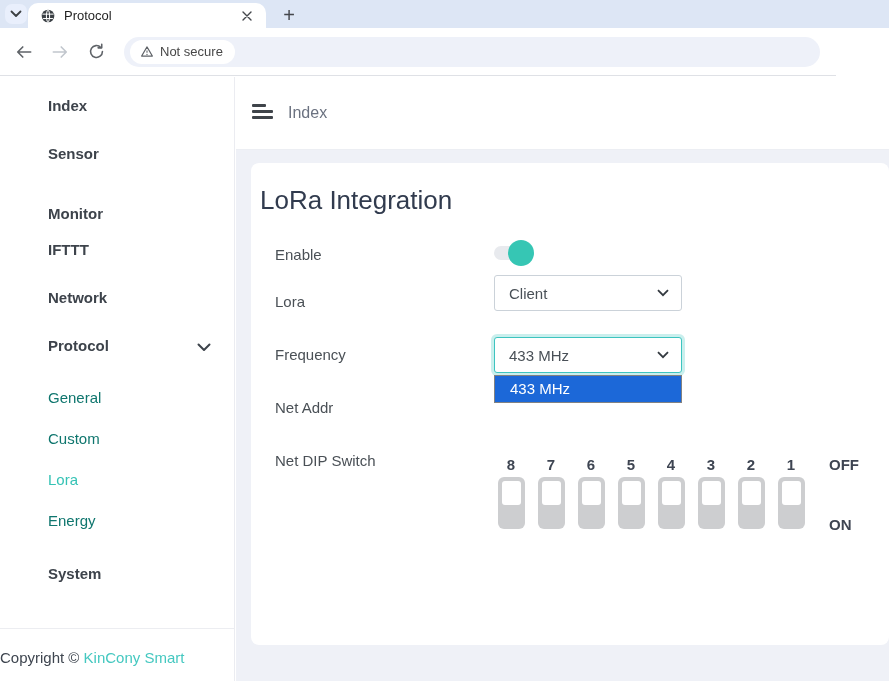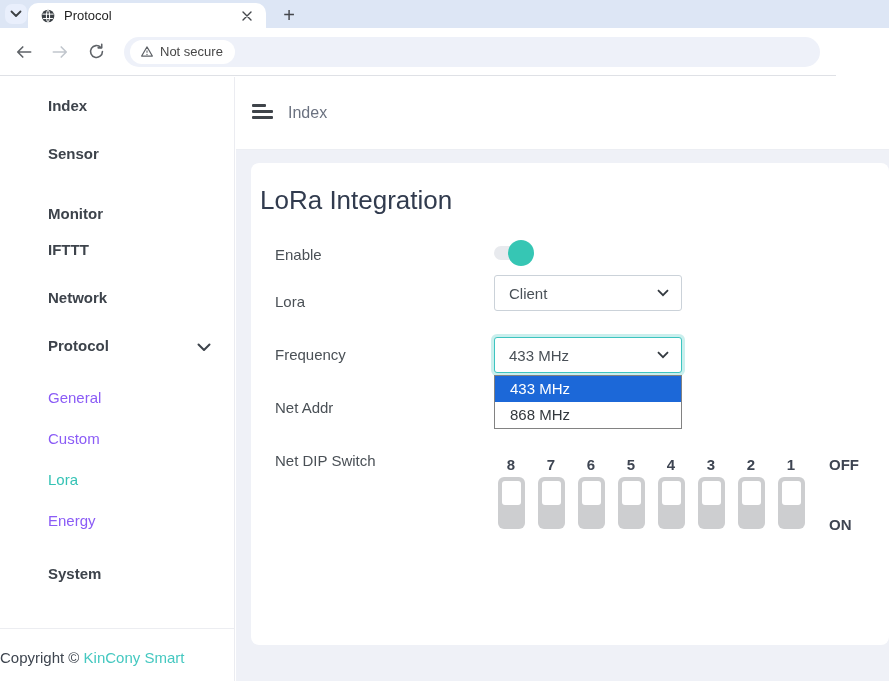--- a/index.html
+++ b/index.html
@@ -28,21 +28,21 @@
     padding:0 12px 0 10px; margin-left:2px; }
   .security-chip span { font-size:13px; color:#474747; margin-left:6px; }
   .url-text { font-size:14px; color:#202124; margin-left:10px; }
 
   
   .app { position:absolute; left:0; top:77px; width:889px; height:604px; }
   .sidebar { position:absolute; left:0; top:0; width:235px; height:604px; background:#fff;
     border-right:1px solid #ebecf1; }
   .side-item { position:absolute; left:48px; height:18px; line-height:18px; font-size:15px;
     color:#3d434b; font-weight:700; cursor:pointer; white-space:nowrap; }
-  .side-item.sub { font-weight:400; color:#8b5cf6; }
+  .side-item.sub { font-weight:400; color:#0f766e; }
   .side-item.active { color:#35c3b5; }
   .side-chevron { position:absolute; left:197px; width:16px; height:16px; cursor:pointer; }
   .side-divider { position:absolute; left:0; top:551px; width:235px; height:1px; background:#ecedf1; }
   .copyright { position:absolute; left:0; top:572px; font-size:15px; color:#3f4650; white-space:nowrap; }
   .copyright .brand { color:#45c8c0; }
 
   .main-header { position:absolute; left:236px; top:0; width:653px; height:73px; background:#fff;
     border-bottom:1px solid #eceef3; }
   .hamburger { position:absolute; left:16px; top:27px; width:22px; height:18px; cursor:pointer; }
   .hamburger i { display:block; background:#3f444a; height:3px; border-radius:1px; margin-bottom:3px; }
@@ -203,21 +203,20 @@
           <span>433 MHz</span>
           <span class="sel-chevron">
             <svg width="12" height="8" viewBox="0 0 12 8">
                 <path d="M1 1.2l5 5 5-5" fill="none" stroke="#343a40" stroke-width="1.8"></path>
               </svg>
           </span>
         </div>
 
         <div class="dropdown">
           <div class="opt selected">433 MHz</div>
-          <div class="opt">868 MHz</div>
         </div>
 
         <div class="f-label" style="top:236px">Net Addr</div>
 
         <div class="f-label" style="top:289px">Net DIP Switch</div>
 
         <div class="dip-num" style="left:240px">8</div>
         <div class="dip-num" style="left:280px">7</div>
         <div class="dip-num" style="left:320px">6</div>
         <div class="dip-num" style="left:360px">5</div>

